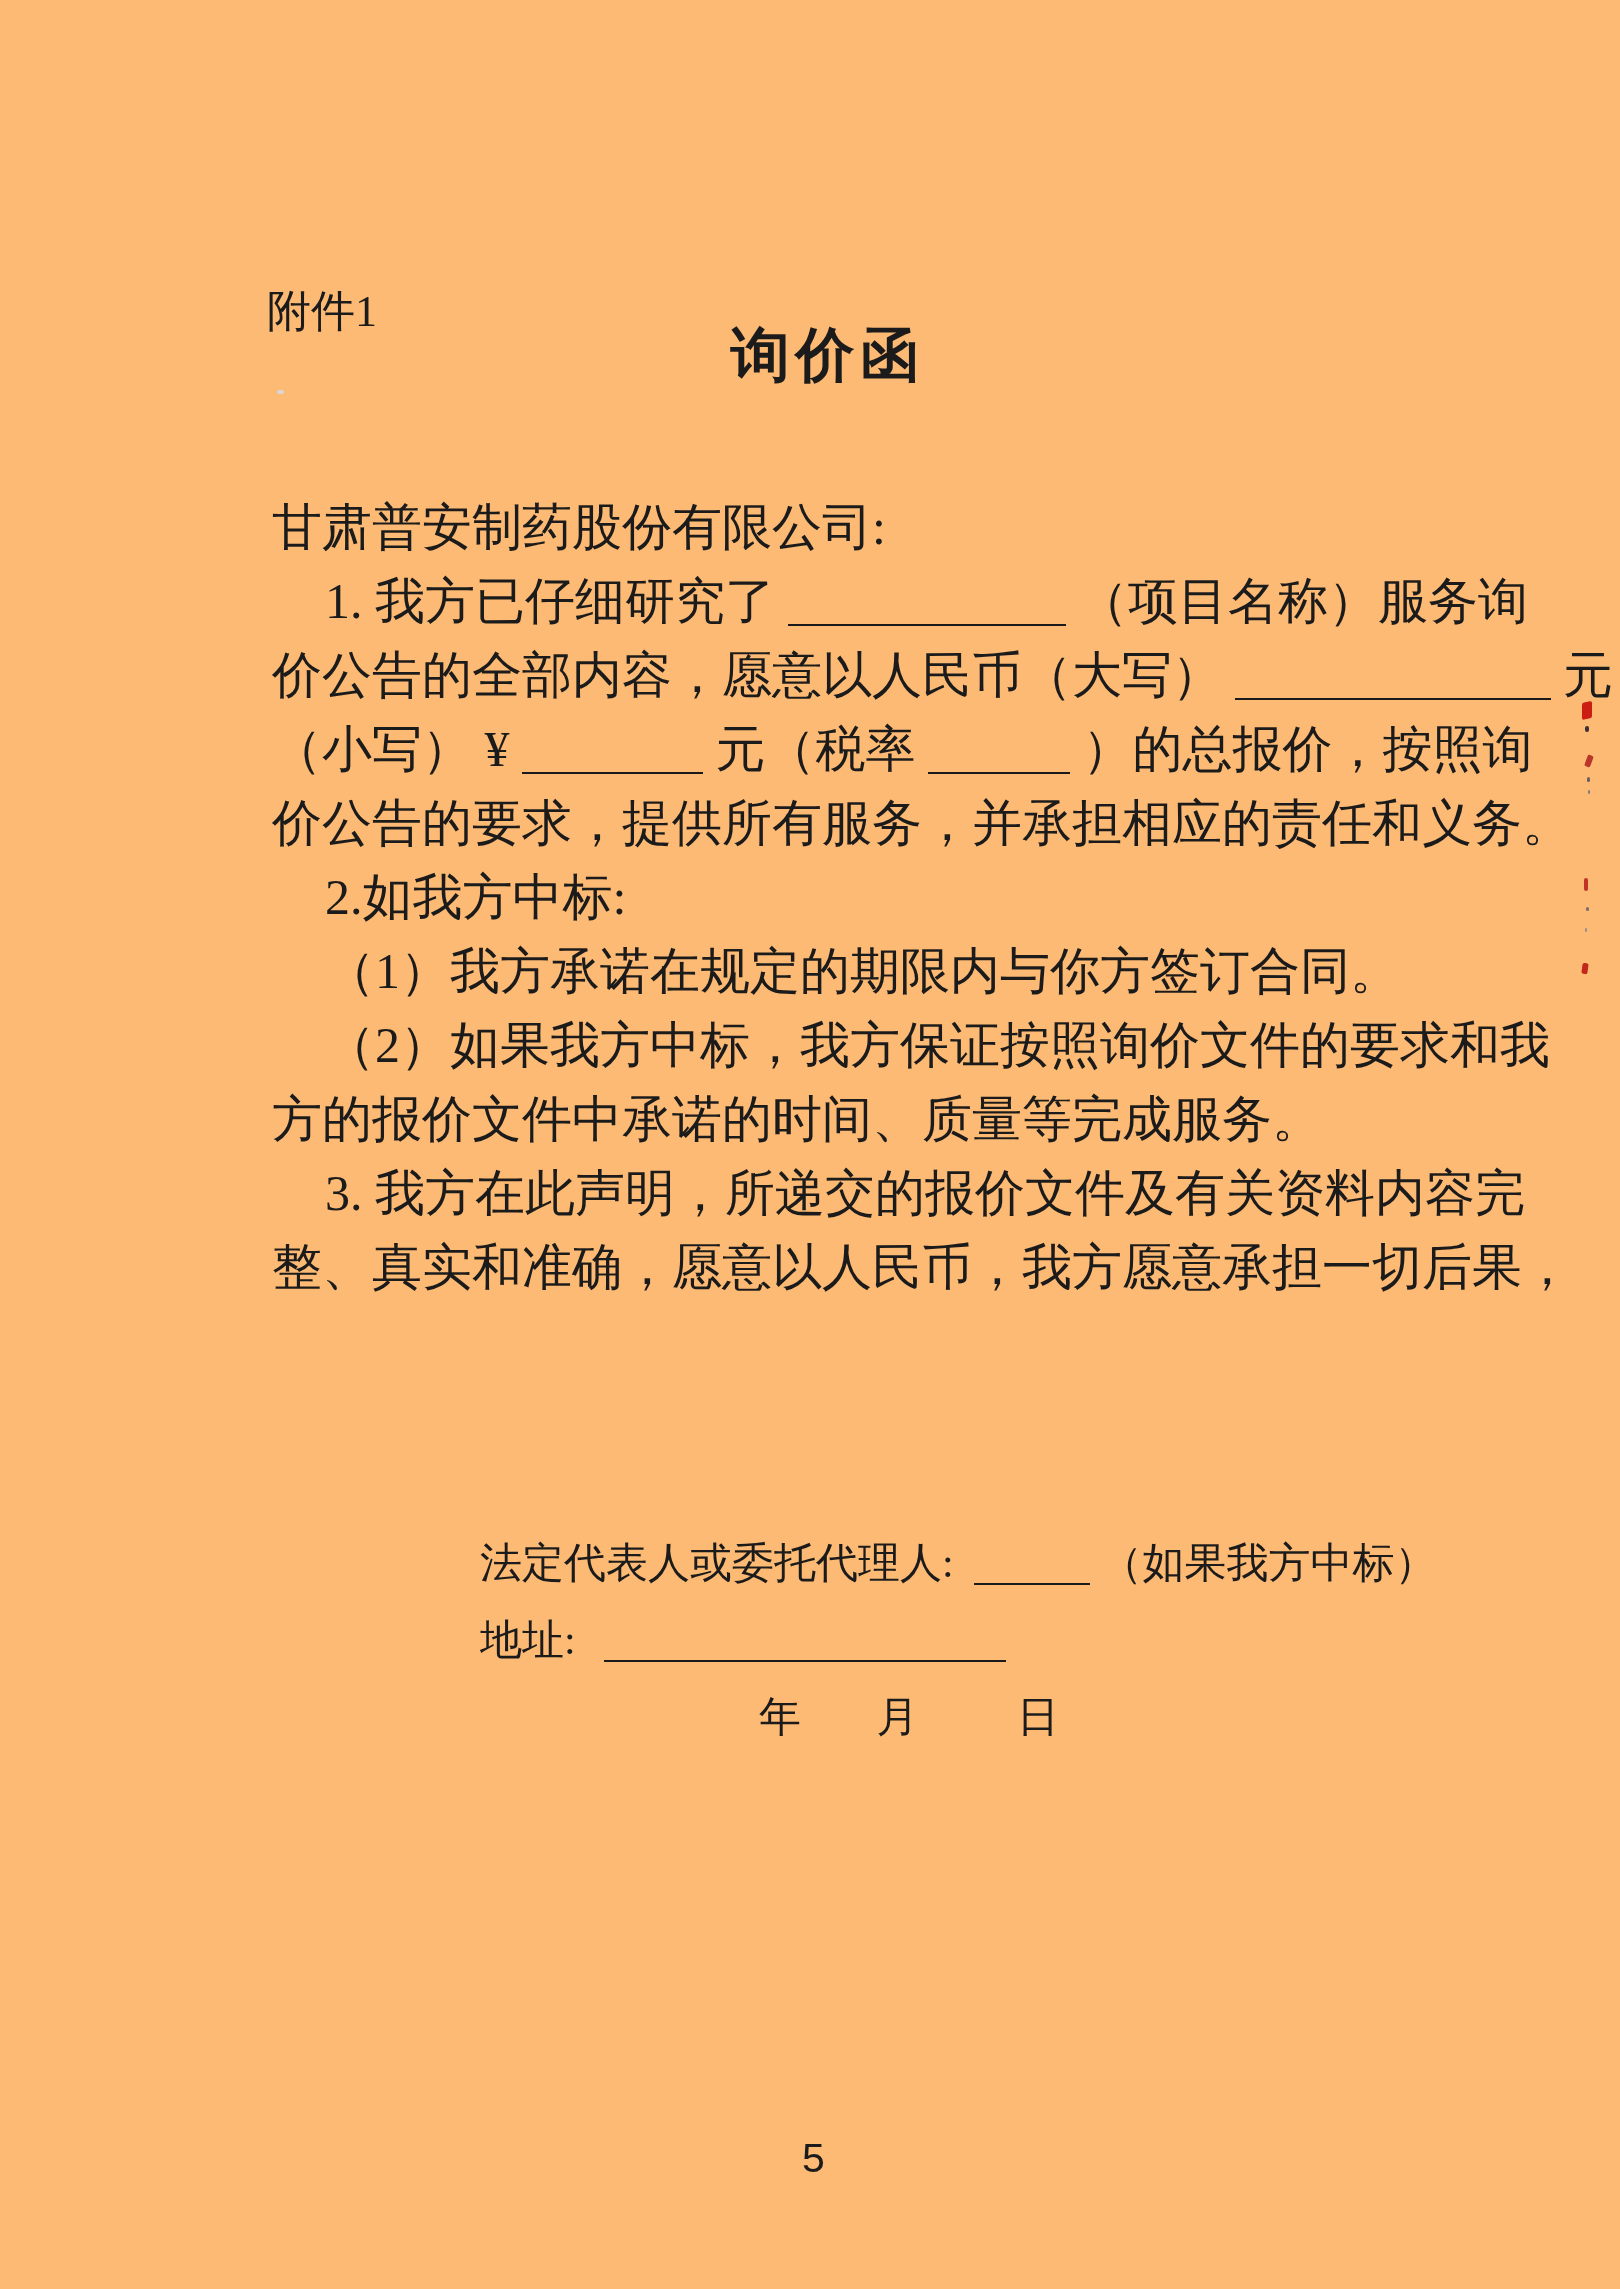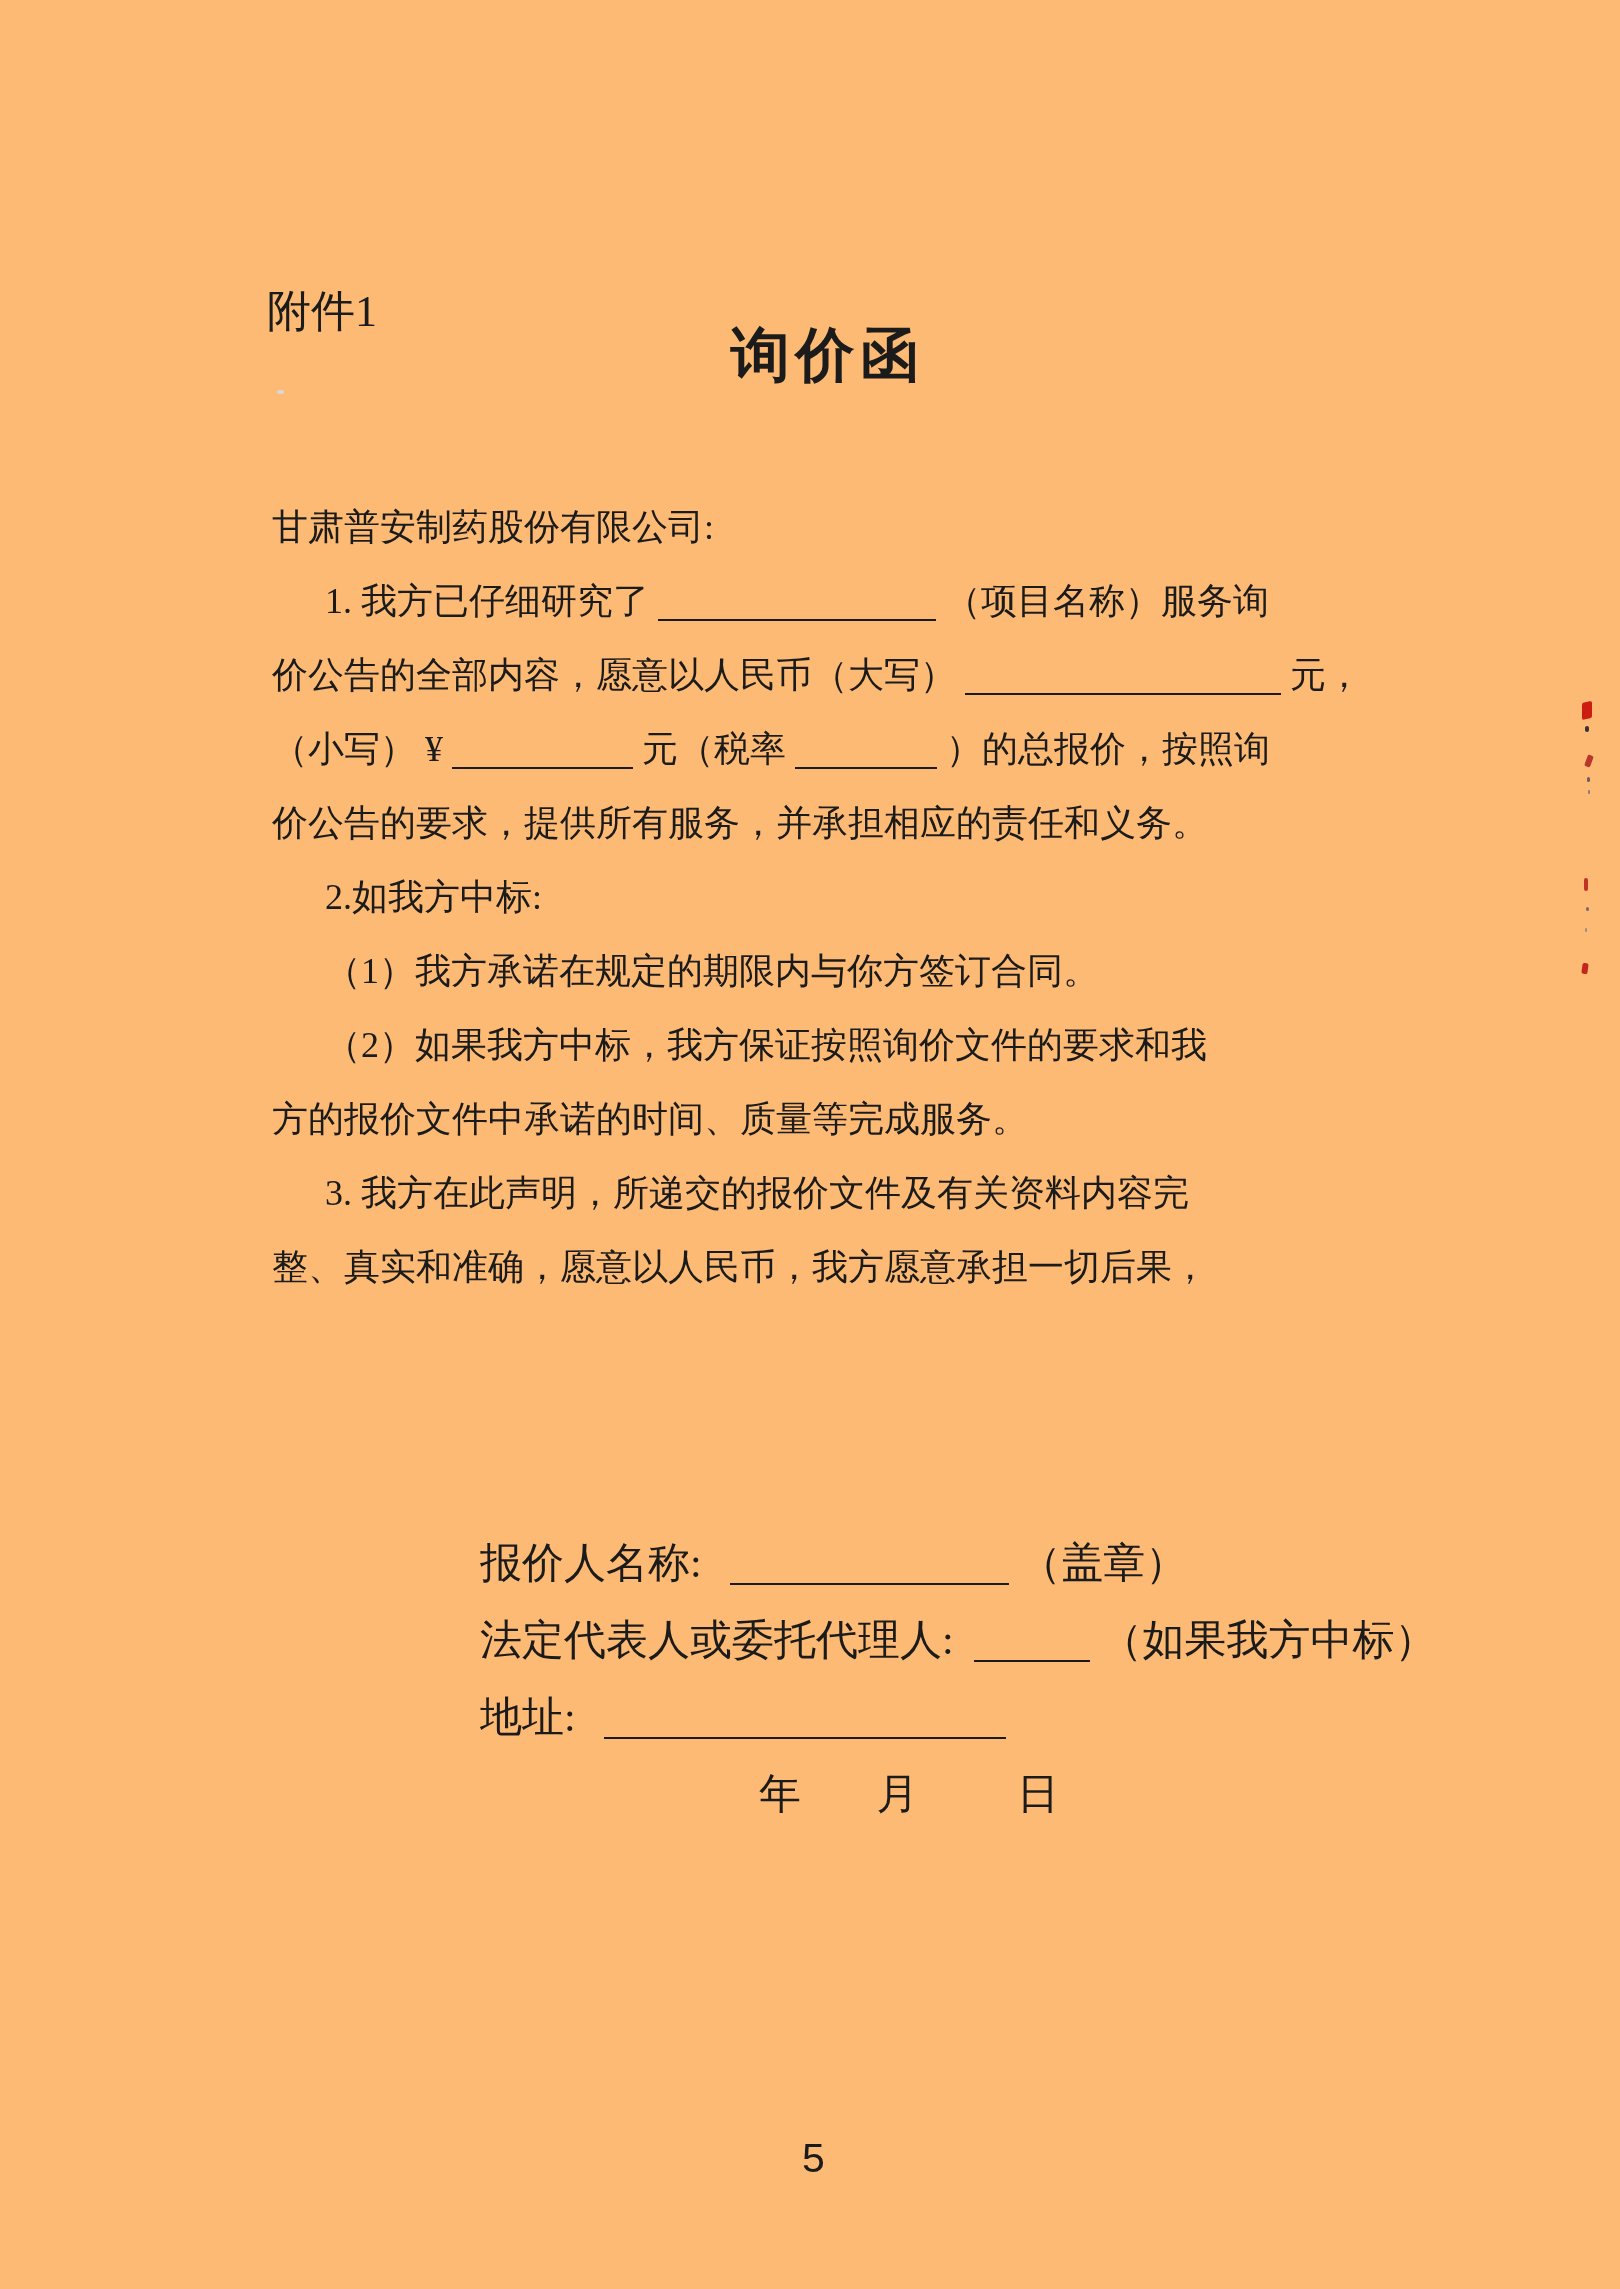--- a/index.html
+++ b/index.html
@@ -34,21 +34,21 @@
     font-weight: 700;
     letter-spacing: 5.9px;
     line-height: 78px;
     white-space: nowrap;
   }
   .body-block {
     position: absolute;
     left: 272px;
     top: 490px;
     width: 1122px;
-    font-size: 36px;
+    font-size: 50px;
   }
   .line {
     height: 74px;
     line-height: 74px;
     white-space: nowrap;
   }
   .indent {
     padding-left: 53px;
   }
   .blank {
@@ -159,25 +159,20 @@
       <span>3. 我方在此声明，所递交的报价文件及有关资料内容完</span>
     </div>
 
     <div class="line">
       <span>整、真实和准确，愿意以人民币，我方愿意承担一切后果，</span>
     </div>
 
   </div>
 
   <div class="sig-block">
-    <div class="sig-row">
-      <span>报价人名称:</span>
-      <span class="blank" style="width:279px; margin-left:17.6px;"></span>
-      <span>（盖章）</span>
-    </div>
 
     <div class="sig-row">
       <span>法定代表人或委托代理人:</span>
       <span class="blank" style="width:116px; margin-left:9.8px;"></span>
       <span>（如果我方中标）</span>
     </div>
 
     <div class="sig-row">
       <span>地址:</span>
       <span class="blank" style="width:402px; margin-left:17.6px;"></span>

